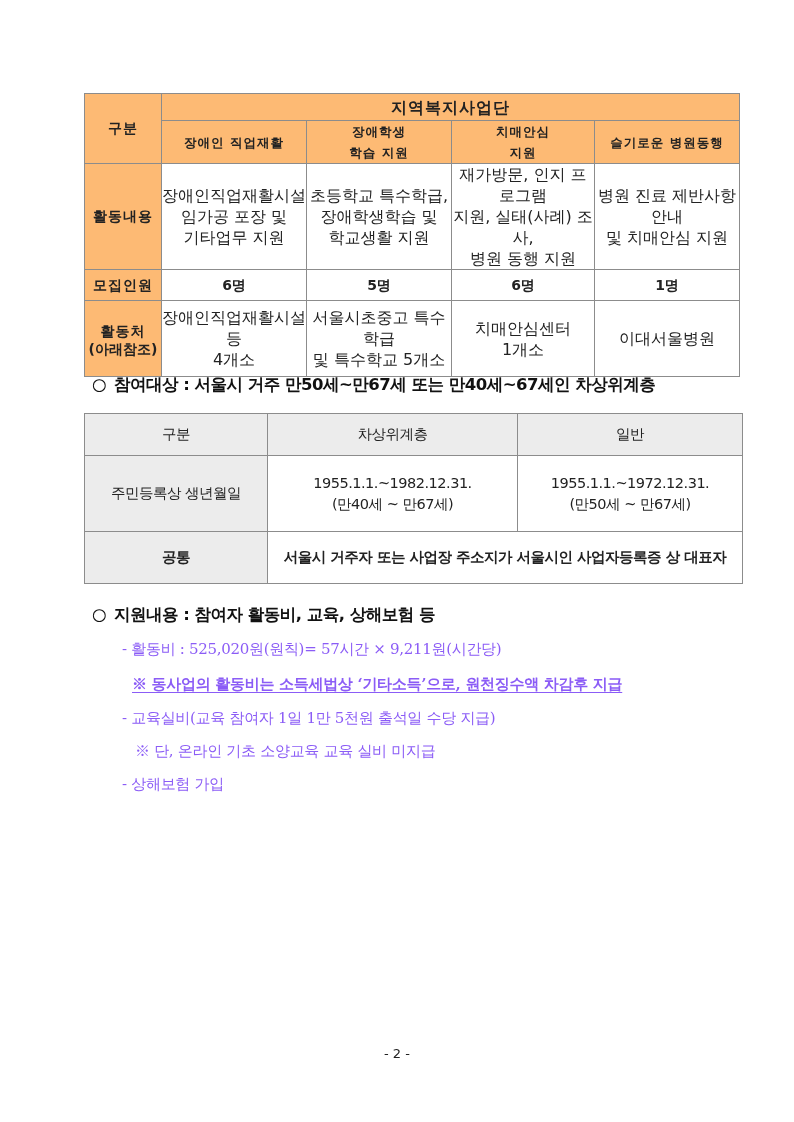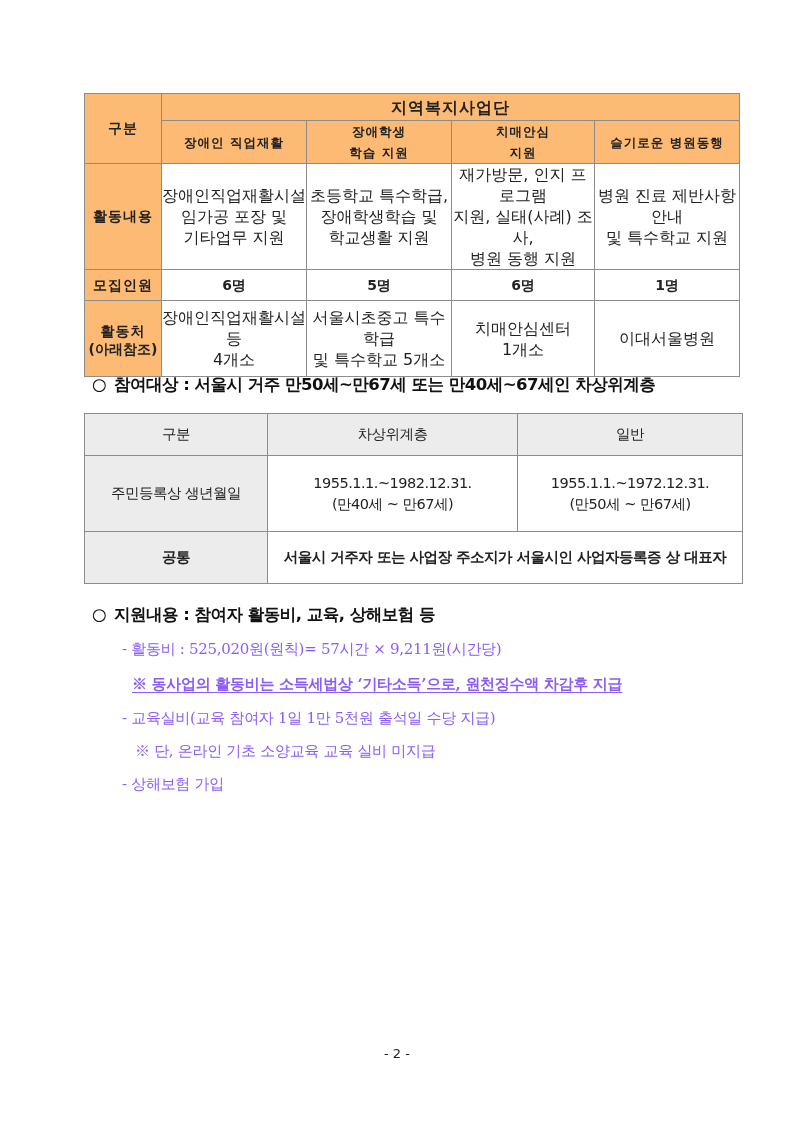--- a/index.html
+++ b/index.html
@@ -57,21 +57,21 @@
     <td class="hdr sub-cell"><span>장애인 직업재활</span></td>
     <td class="hdr sub-cell"><span>장애학생</span><br><span>학습 지원</span></td>
     <td class="hdr sub-cell"><span>치매안심</span><br><span>지원</span></td>
     <td class="hdr sub-cell"><span>슬기로운 병원동행</span></td>
   </tr>
   <tr class="r-act">
     <td class="hdr rowhead">활동내용</td>
     <td><span>장애인직업재활시설</span><br><span>임가공 포장 및</span><br><span>기타업무 지원</span></td>
     <td><span>초등학교 특수학급,</span><br><span>장애학생학습 및</span><br><span>학교생활 지원</span></td>
     <td><span>재가방문, 인지 프로그램</span><br><span>지원, 실태(사례) 조사,</span><br><span>병원 동행 지원</span></td>
-    <td><span>병원 진료 제반사항</span><br><span>안내</span><br><span>및 특수학교 지원</span></td>
+    <td><span>병원 진료 제반사항</span><br><span>안내</span><br><span>및 치매안심 지원</span></td>
   </tr>
   <tr class="r-num">
     <td class="hdr rowhead">모집인원</td>
     <td class="val">6명</td>
     <td class="val">5명</td>
     <td class="val">6명</td>
     <td class="val">1명</td>
   </tr>
   <tr class="r-place">
     <td class="hdr rowhead"><span>활동처</span><small>(아래참조)</small></td>

